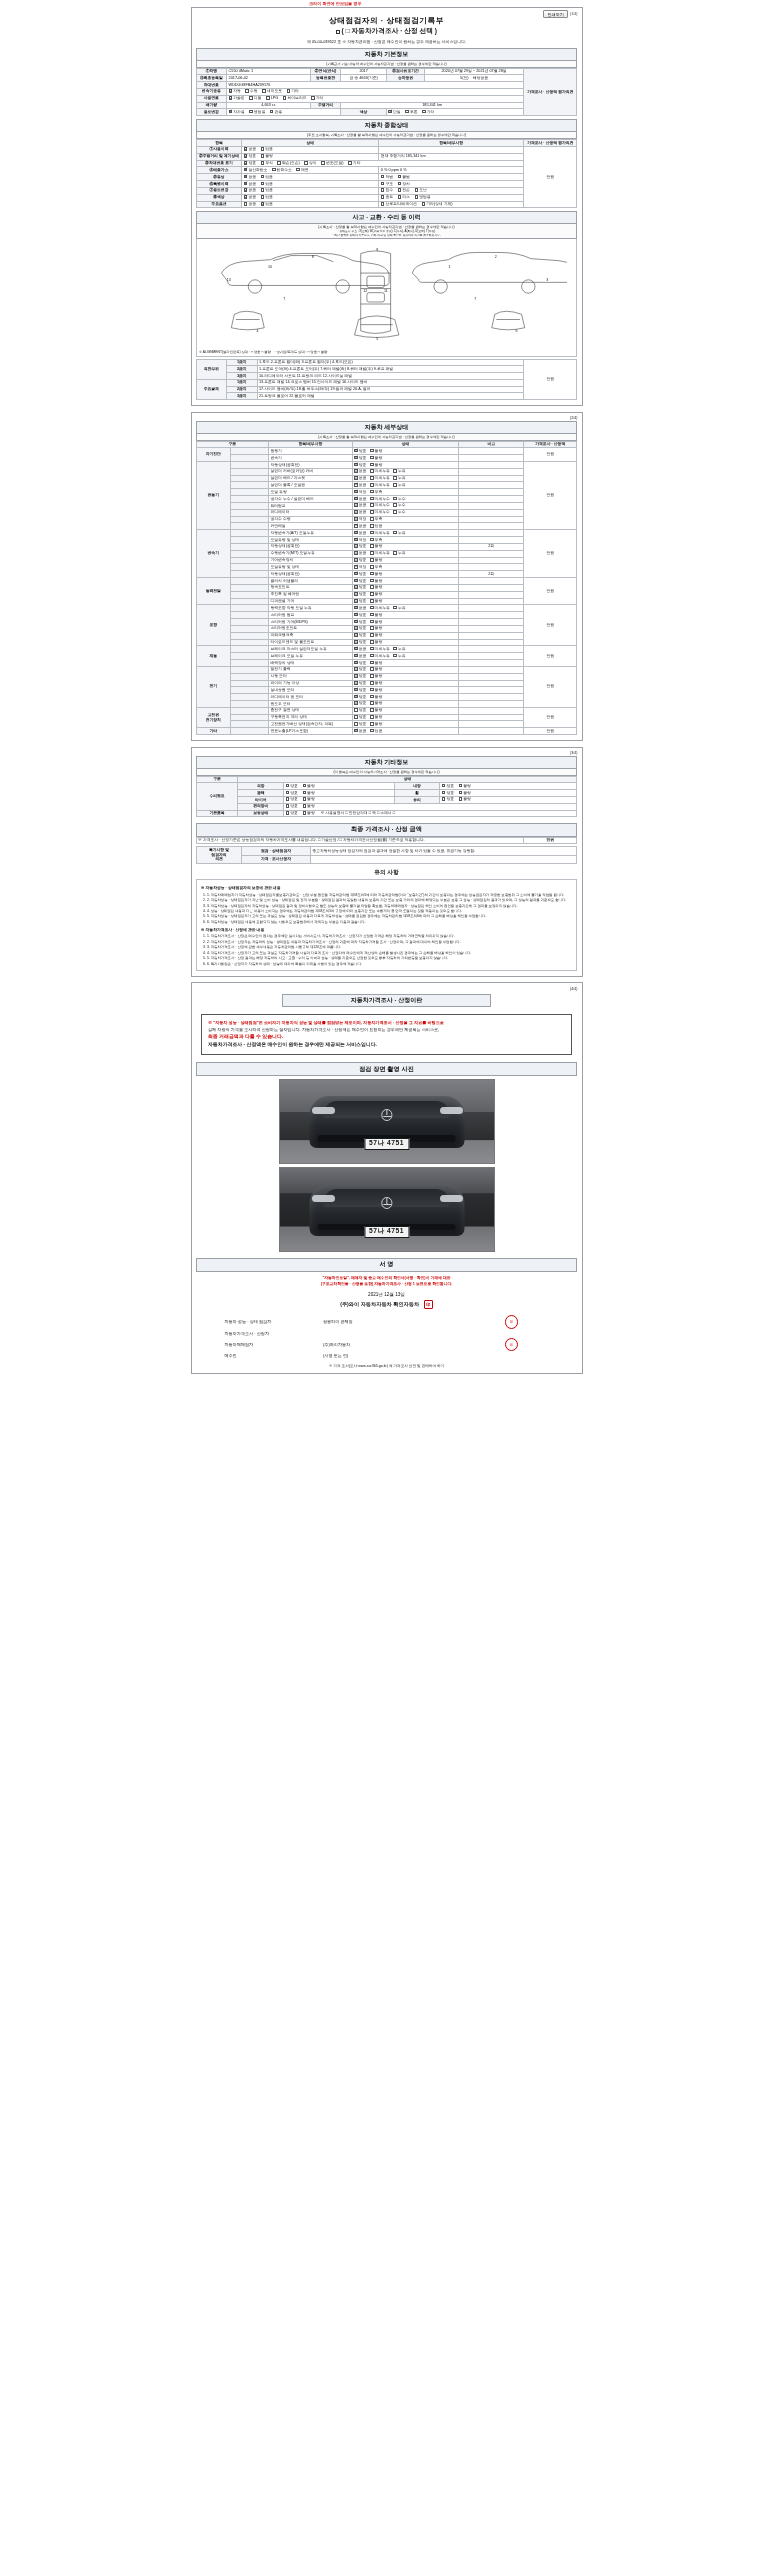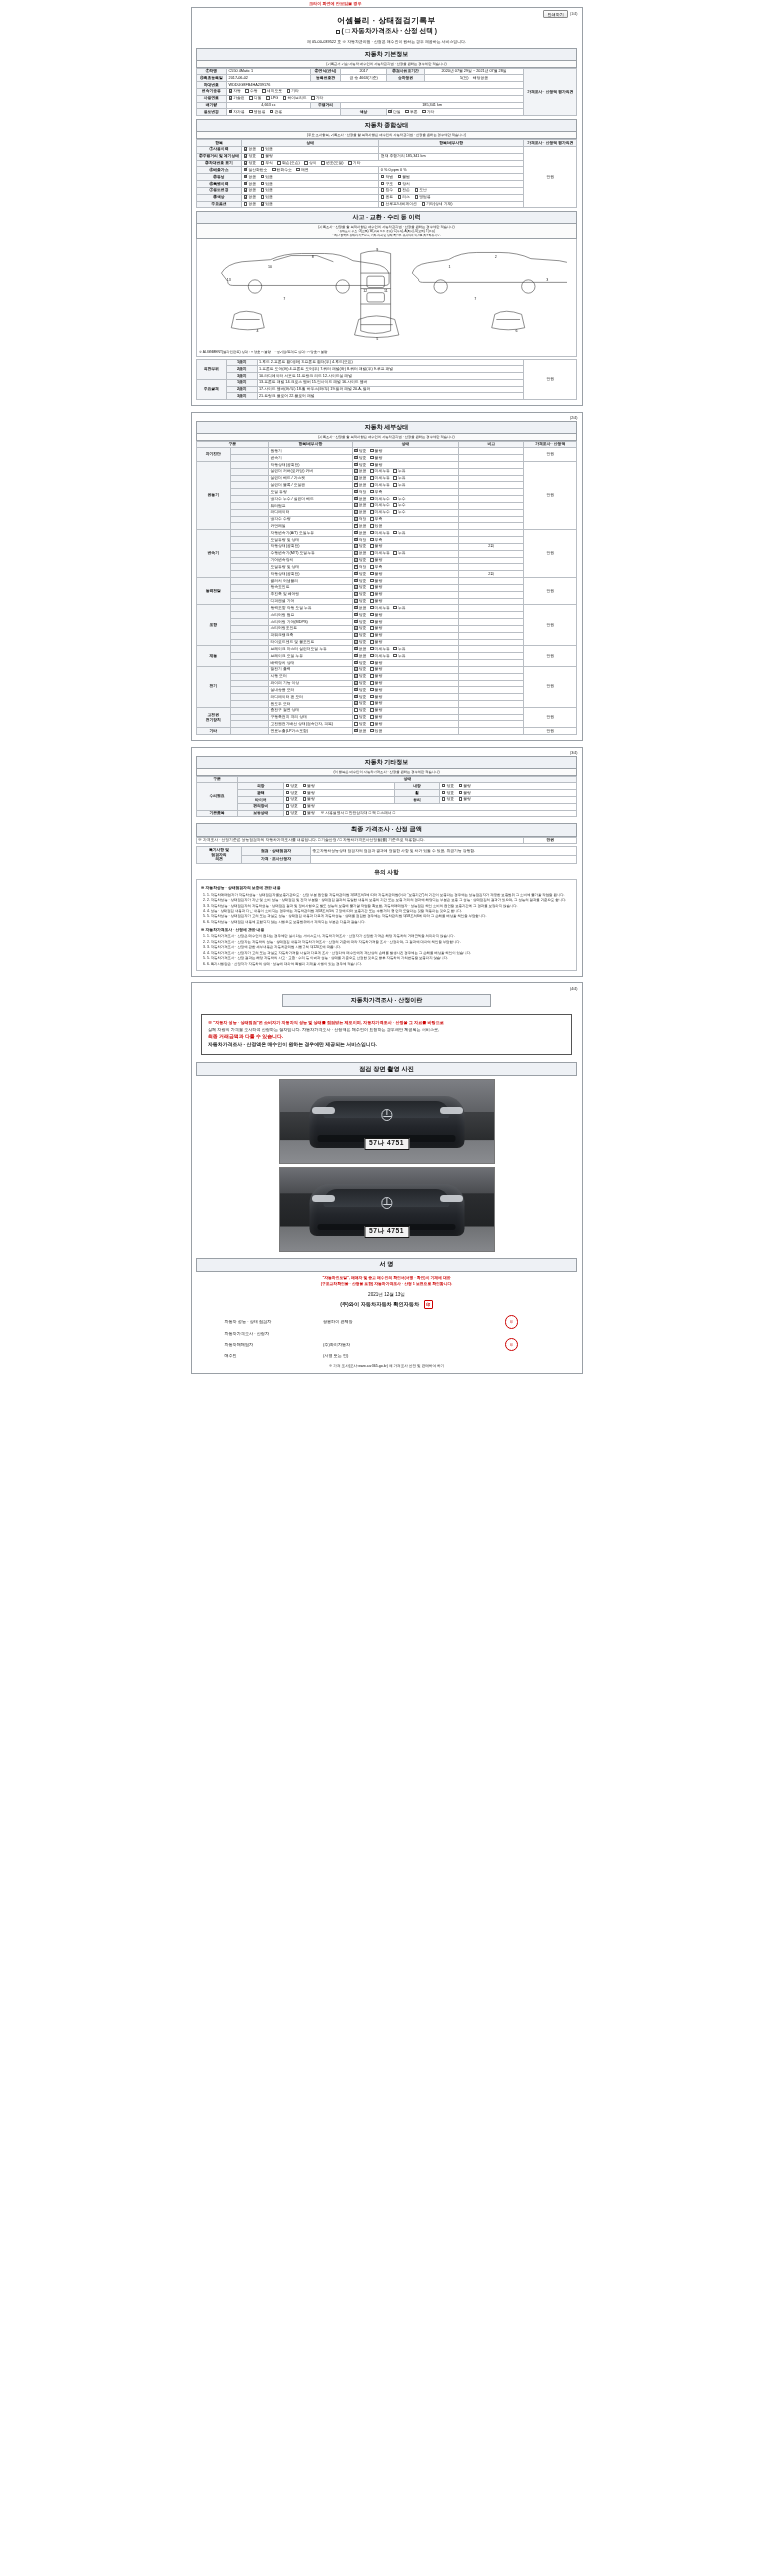--- a/index.html
+++ b/index.html
@@ -133,21 +133,21 @@
   <div class="topbar">
     <span class="redtxt">크라이 화면에 안보입을 경우</span>
   </div>
 
   <div class="sheet">
     <div class="topctrls">
       <button class="btn-print">인쇄하기</button>
       <span class="page-no">(1/4)</span>
     </div>
 
-    <h1 class="doctitle">어셈블리 · 상태점검기록부</h1>
+    <h1 class="doctitle">상태점검자의 · 상태점검기록부</h1>
     <div class="subtitle">
       <span class="box"></span><span>( □ 자동차가격조사 · 산정 선택  )</span>
     </div>
     <div class="lawline">제 05-00-039522 호   ※ 자동차관리법 · 산정은 매수인이 원하는 경우 제공하는 서비스입니다.</div>
 
     <div class="sec-title">자동차 기본정보</div>
     <div class="sec-note">(기록근거 기준:자동차 매수인의 자동차관리법 · 산정을 원하는 경우에만 적습니다)</div>
     <table class="grid">
       <colgroup>
           <col style="width:8%">

